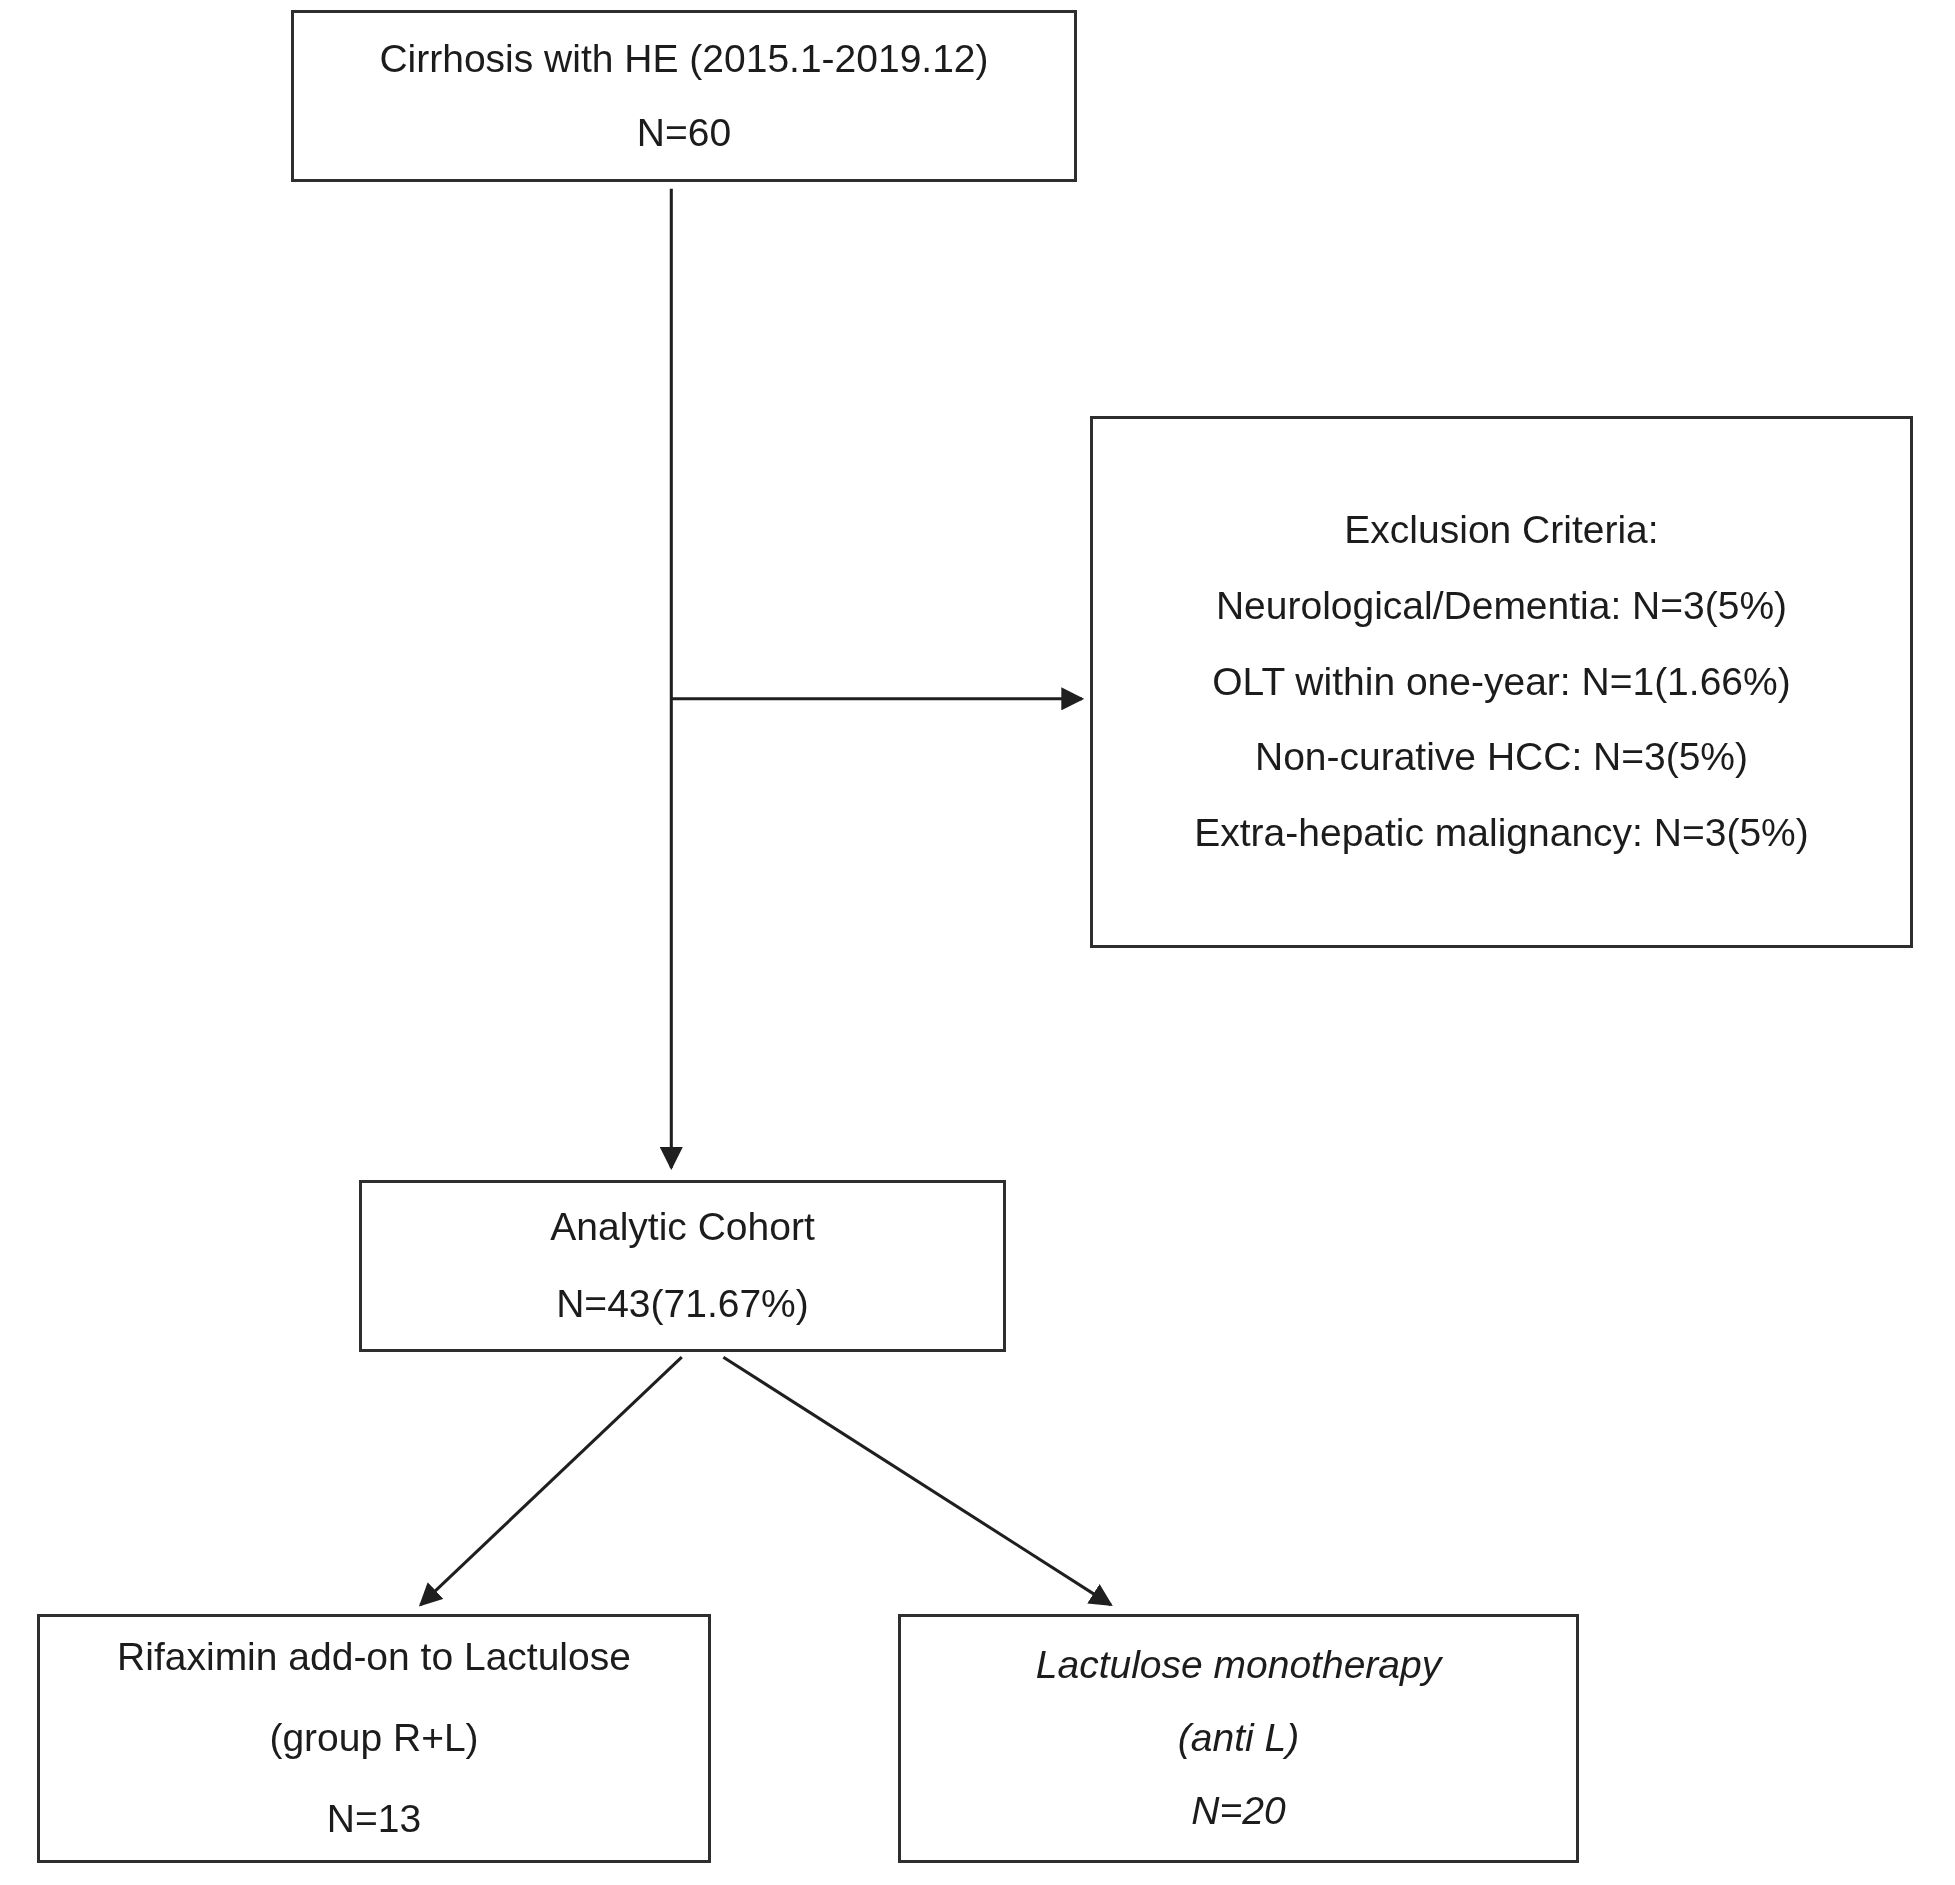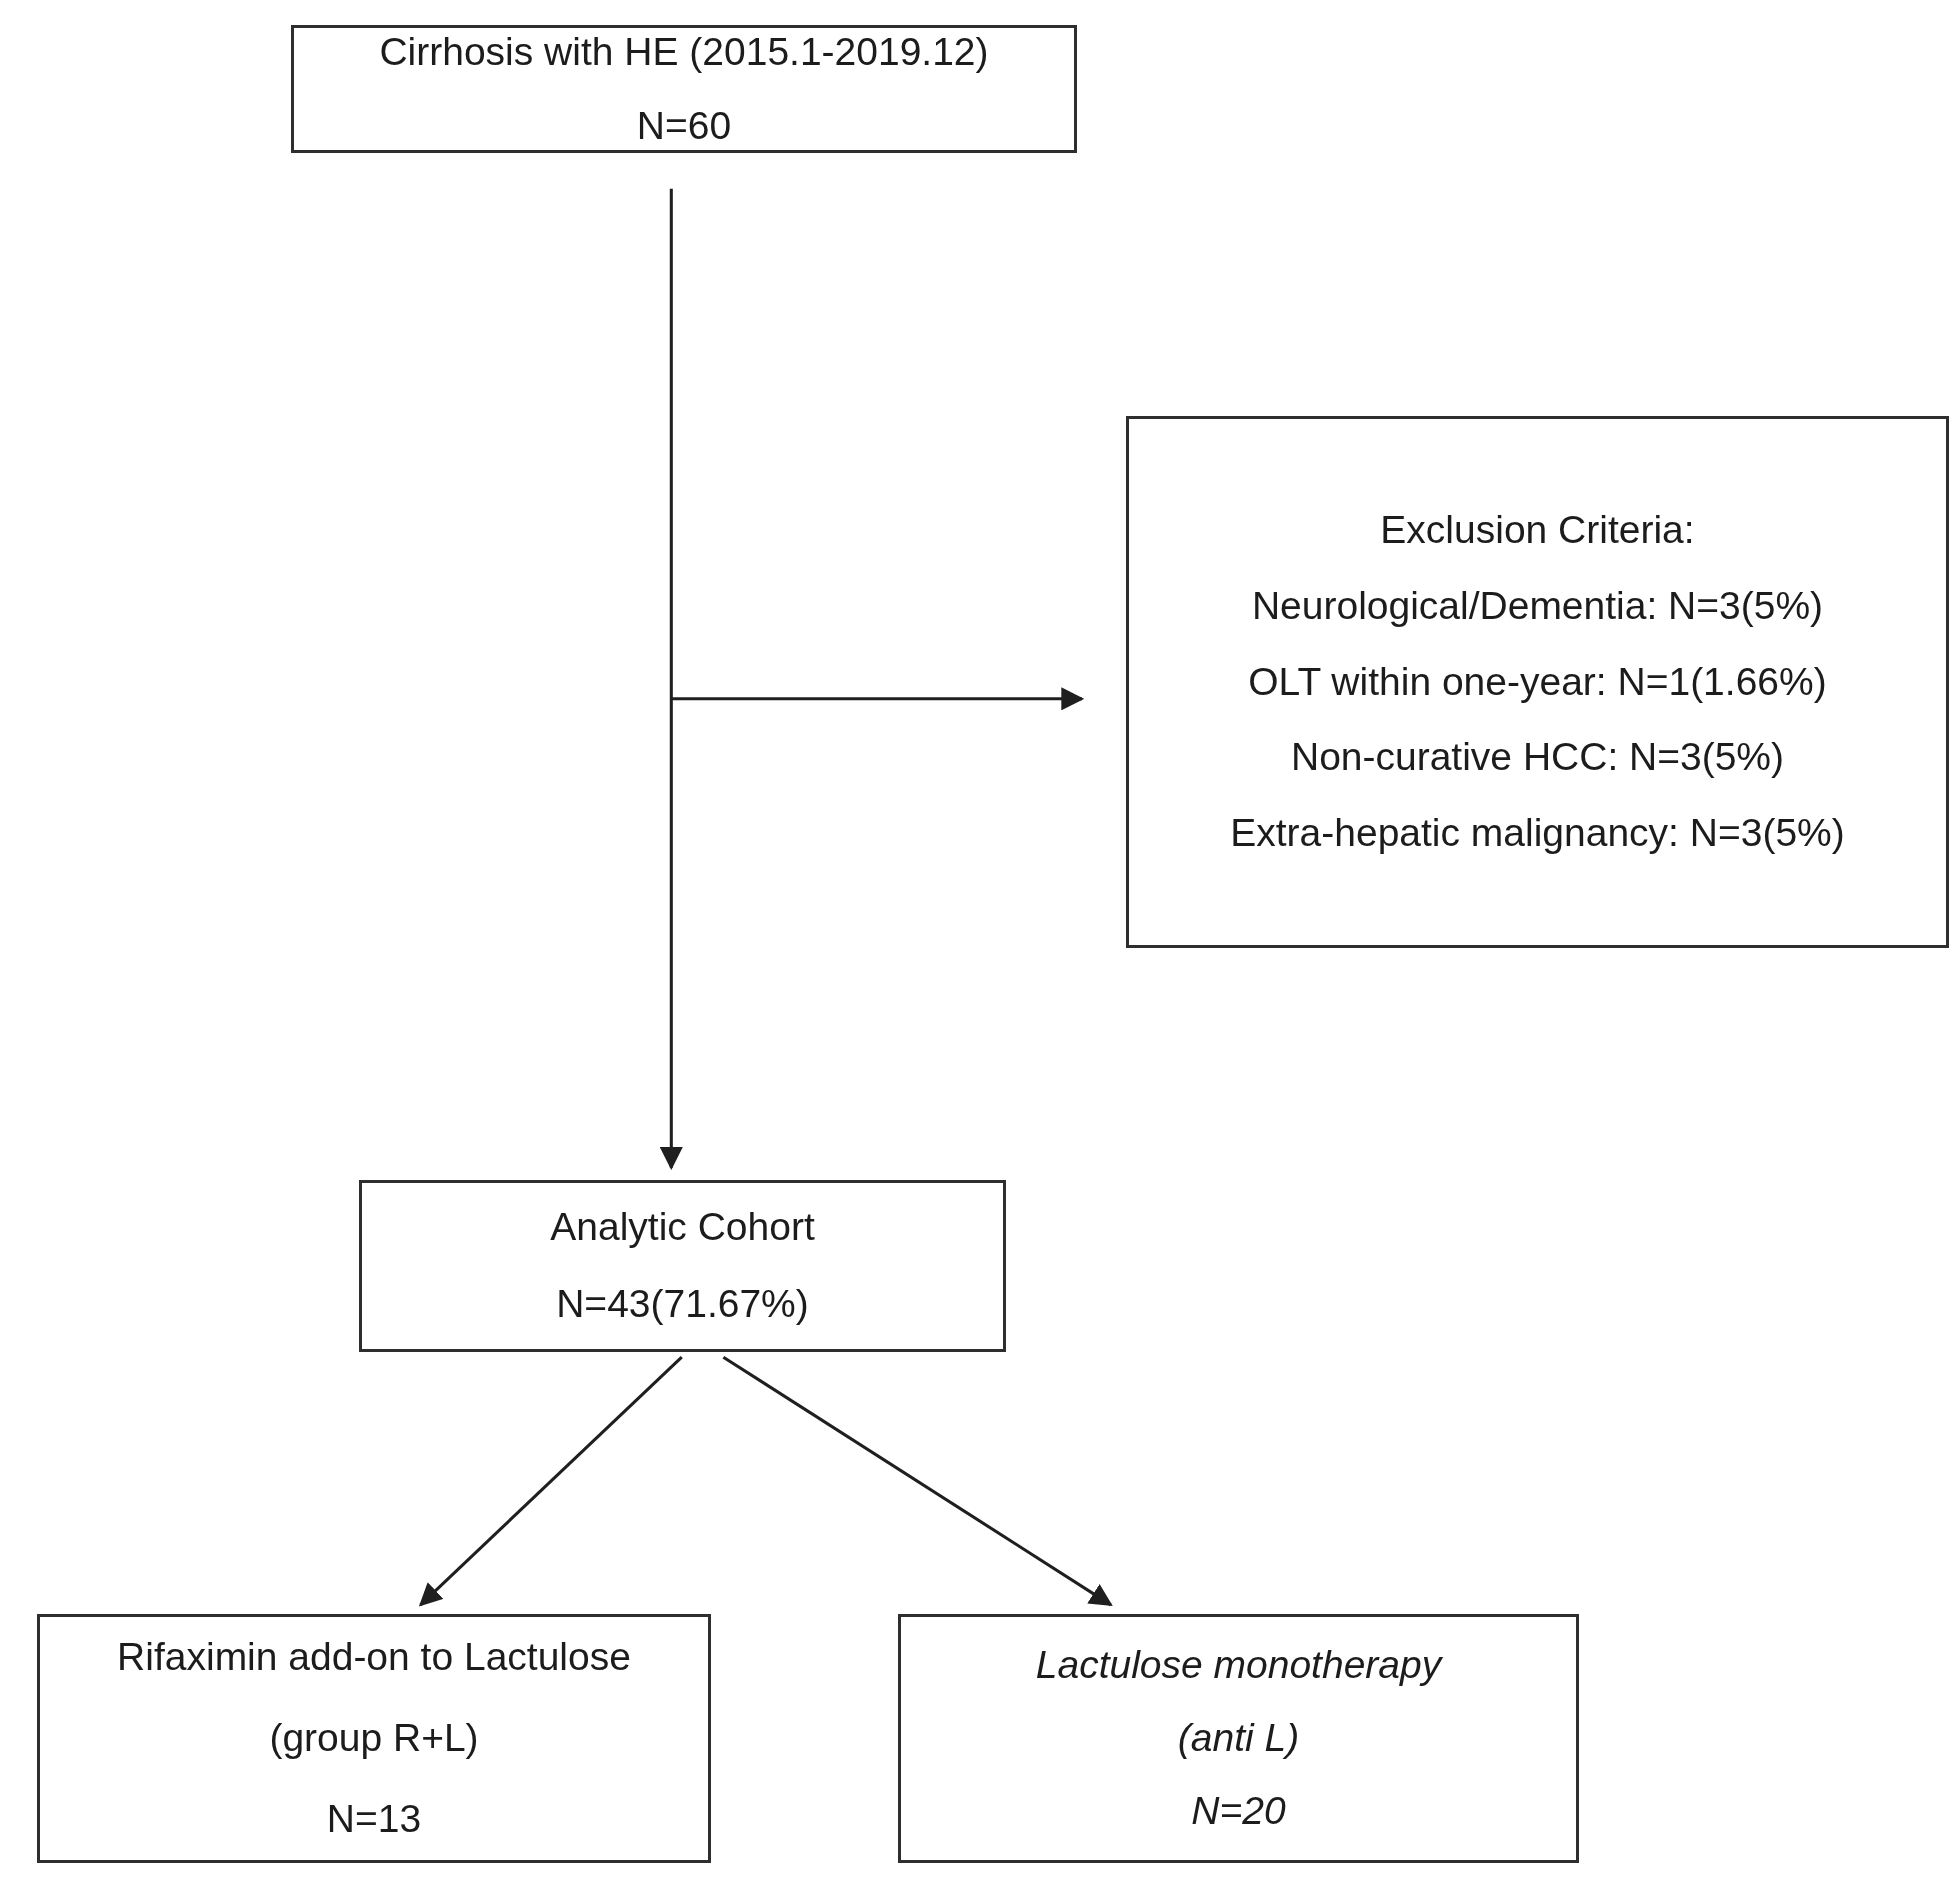--- a/index.html
+++ b/index.html
@@ -25,22 +25,22 @@
     flex-direction: column;
     align-items: center;
     justify-content: center;
     text-align: center;
     font-size: 39px;
     line-height: 1.05;
   }
   .flow-box .line {
     white-space: nowrap;
   }
-  #box-cohort       { left: 291px;  top: 25px;   width: 786px; height: 128px; row-gap: 33px; }
-  #box-exclusion    { left: 1090px; top: 416px;  width: 823px; height: 532px; row-gap: 35px; margin-left: 36px; }
+  #box-cohort       { left: 291px;  top: 10px;   width: 786px; height: 172px; row-gap: 33px; }
+  #box-exclusion    { left: 1090px; top: 416px;  width: 823px; height: 532px; row-gap: 35px; }
   #box-analytic     { left: 359px;  top: 1180px; width: 647px; height: 172px; row-gap: 36px; }
   #box-group-rl     { left: 37px;   top: 1614px; width: 674px; height: 249px; row-gap: 40px; }
   #box-group-l      { left: 898px; top: 1614px; width: 681px; height: 249px; row-gap: 32.5px; font-style: italic; }
   #connector-layer {
     position: absolute;
     left: 0; top: 0;
     width: 1955px;
     height: 1885px;
   }
   #connector-layer line {

